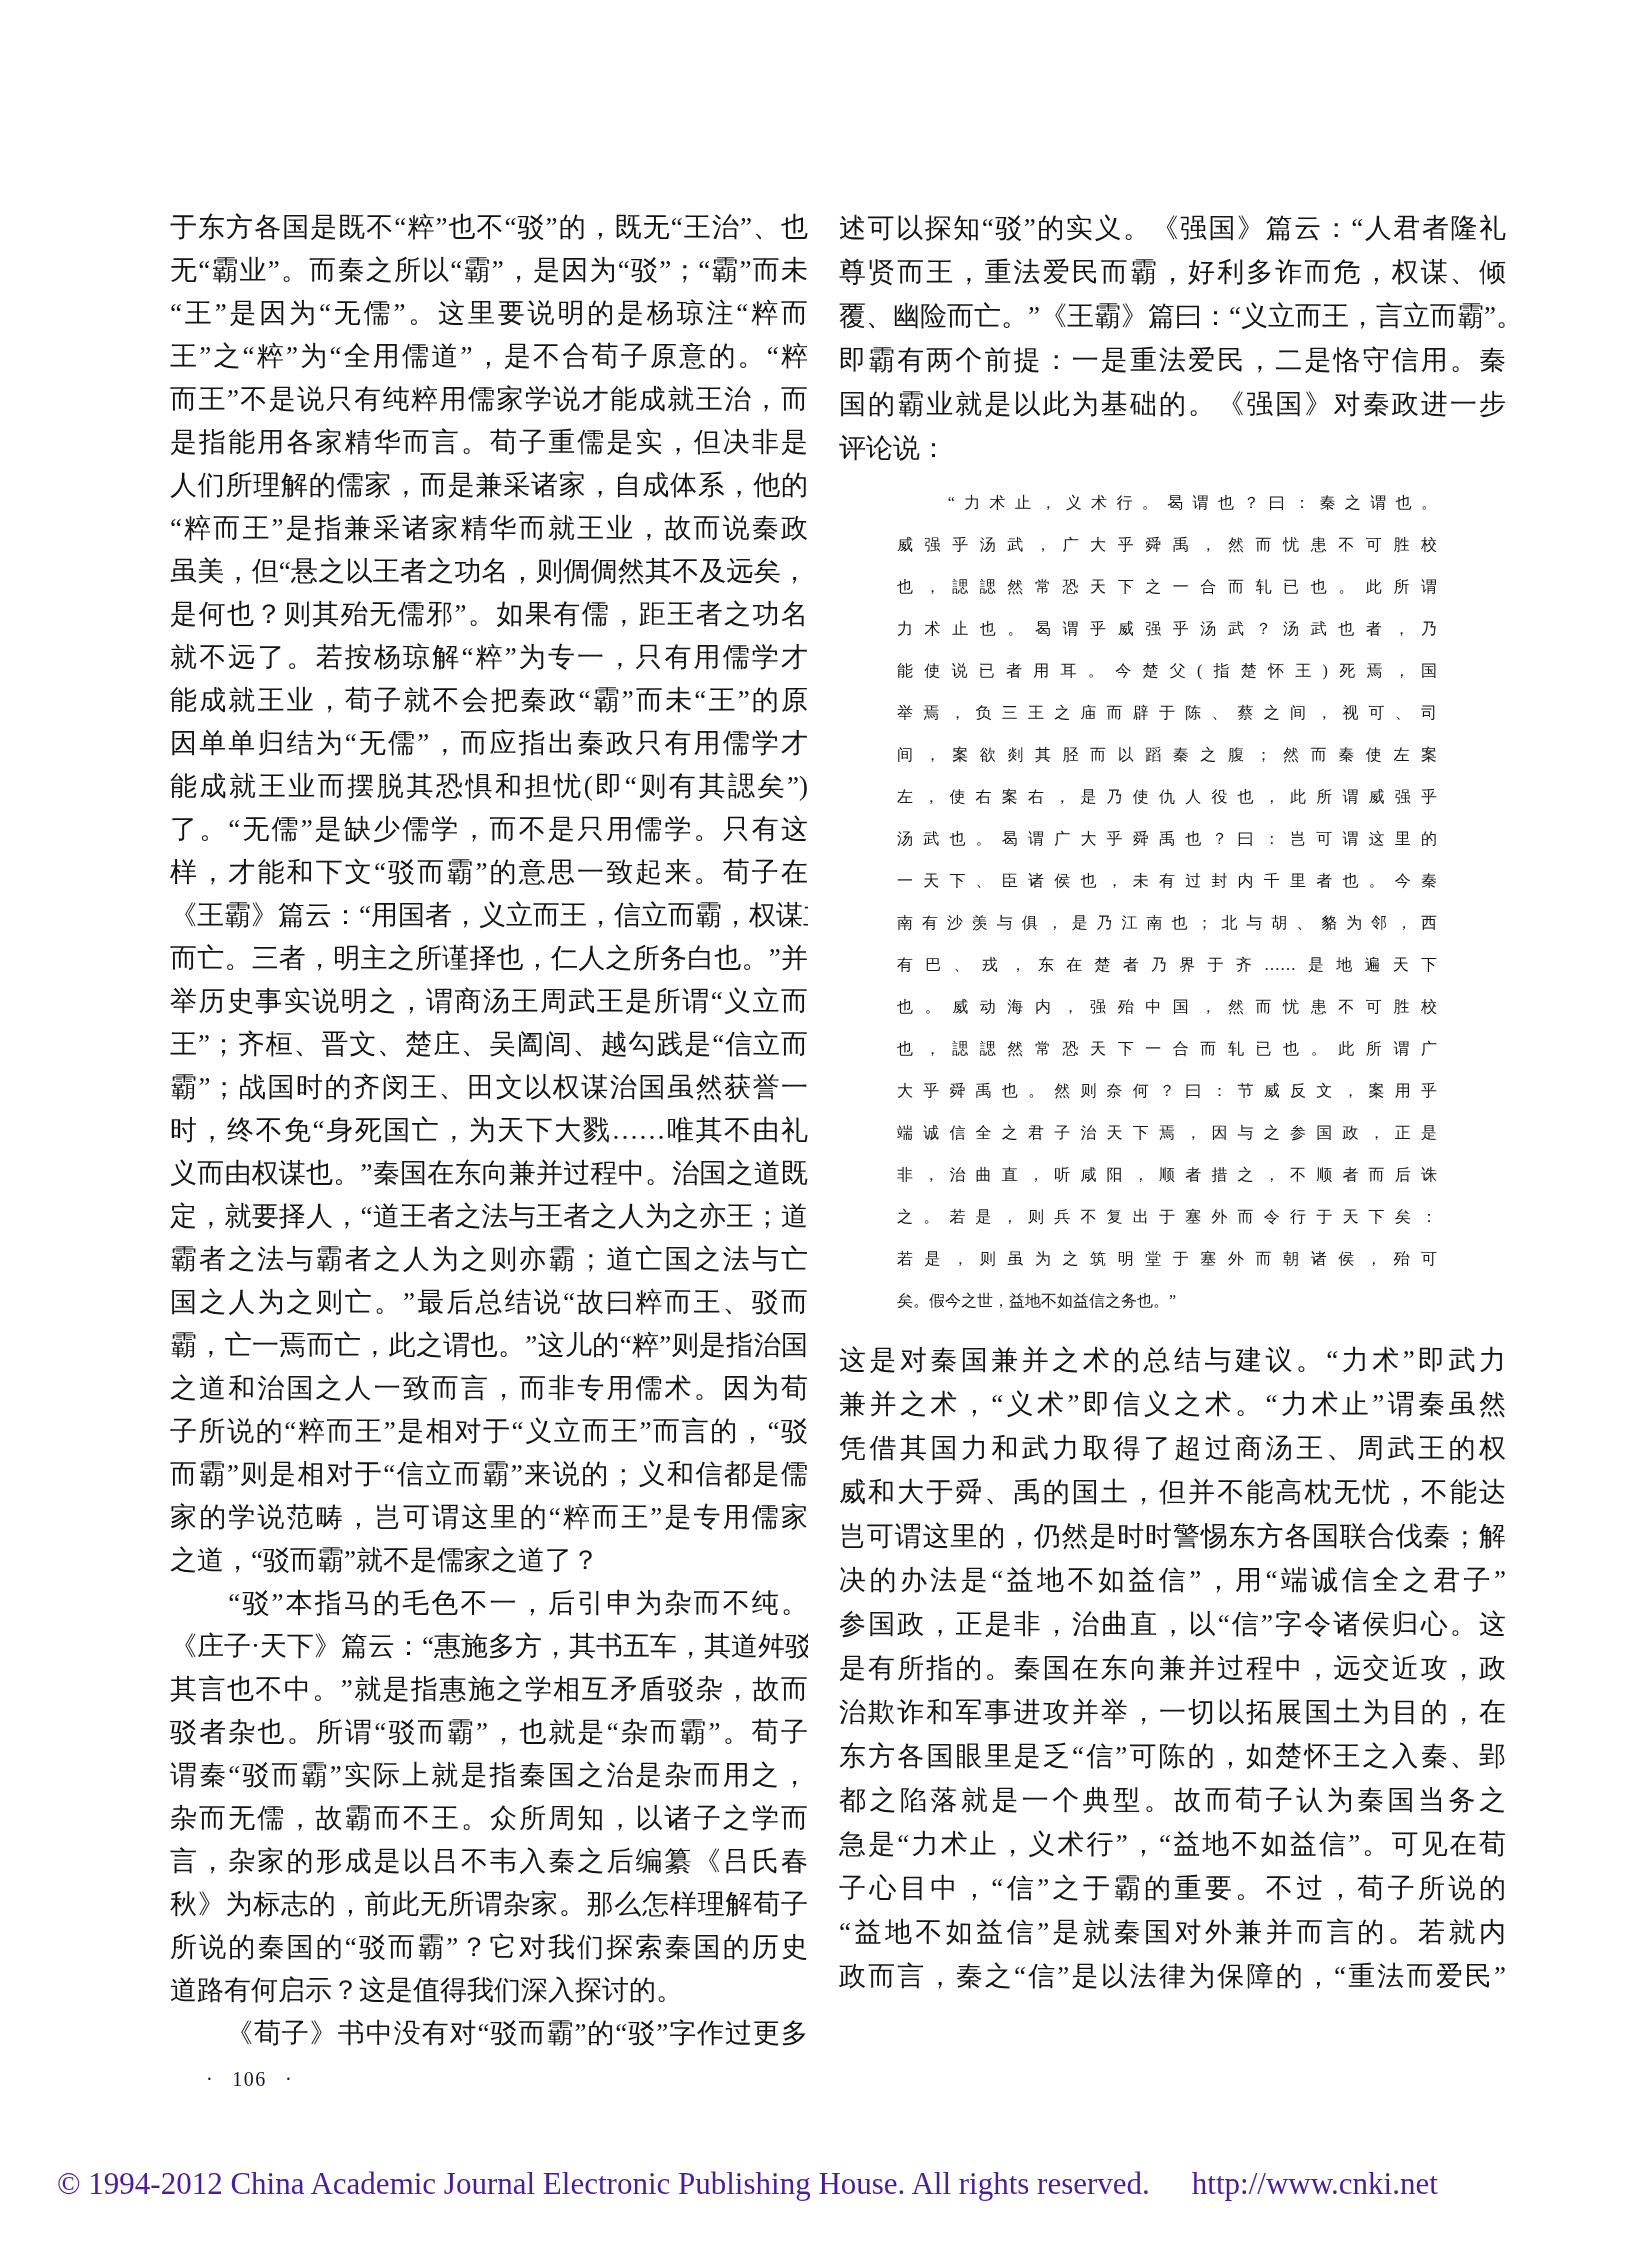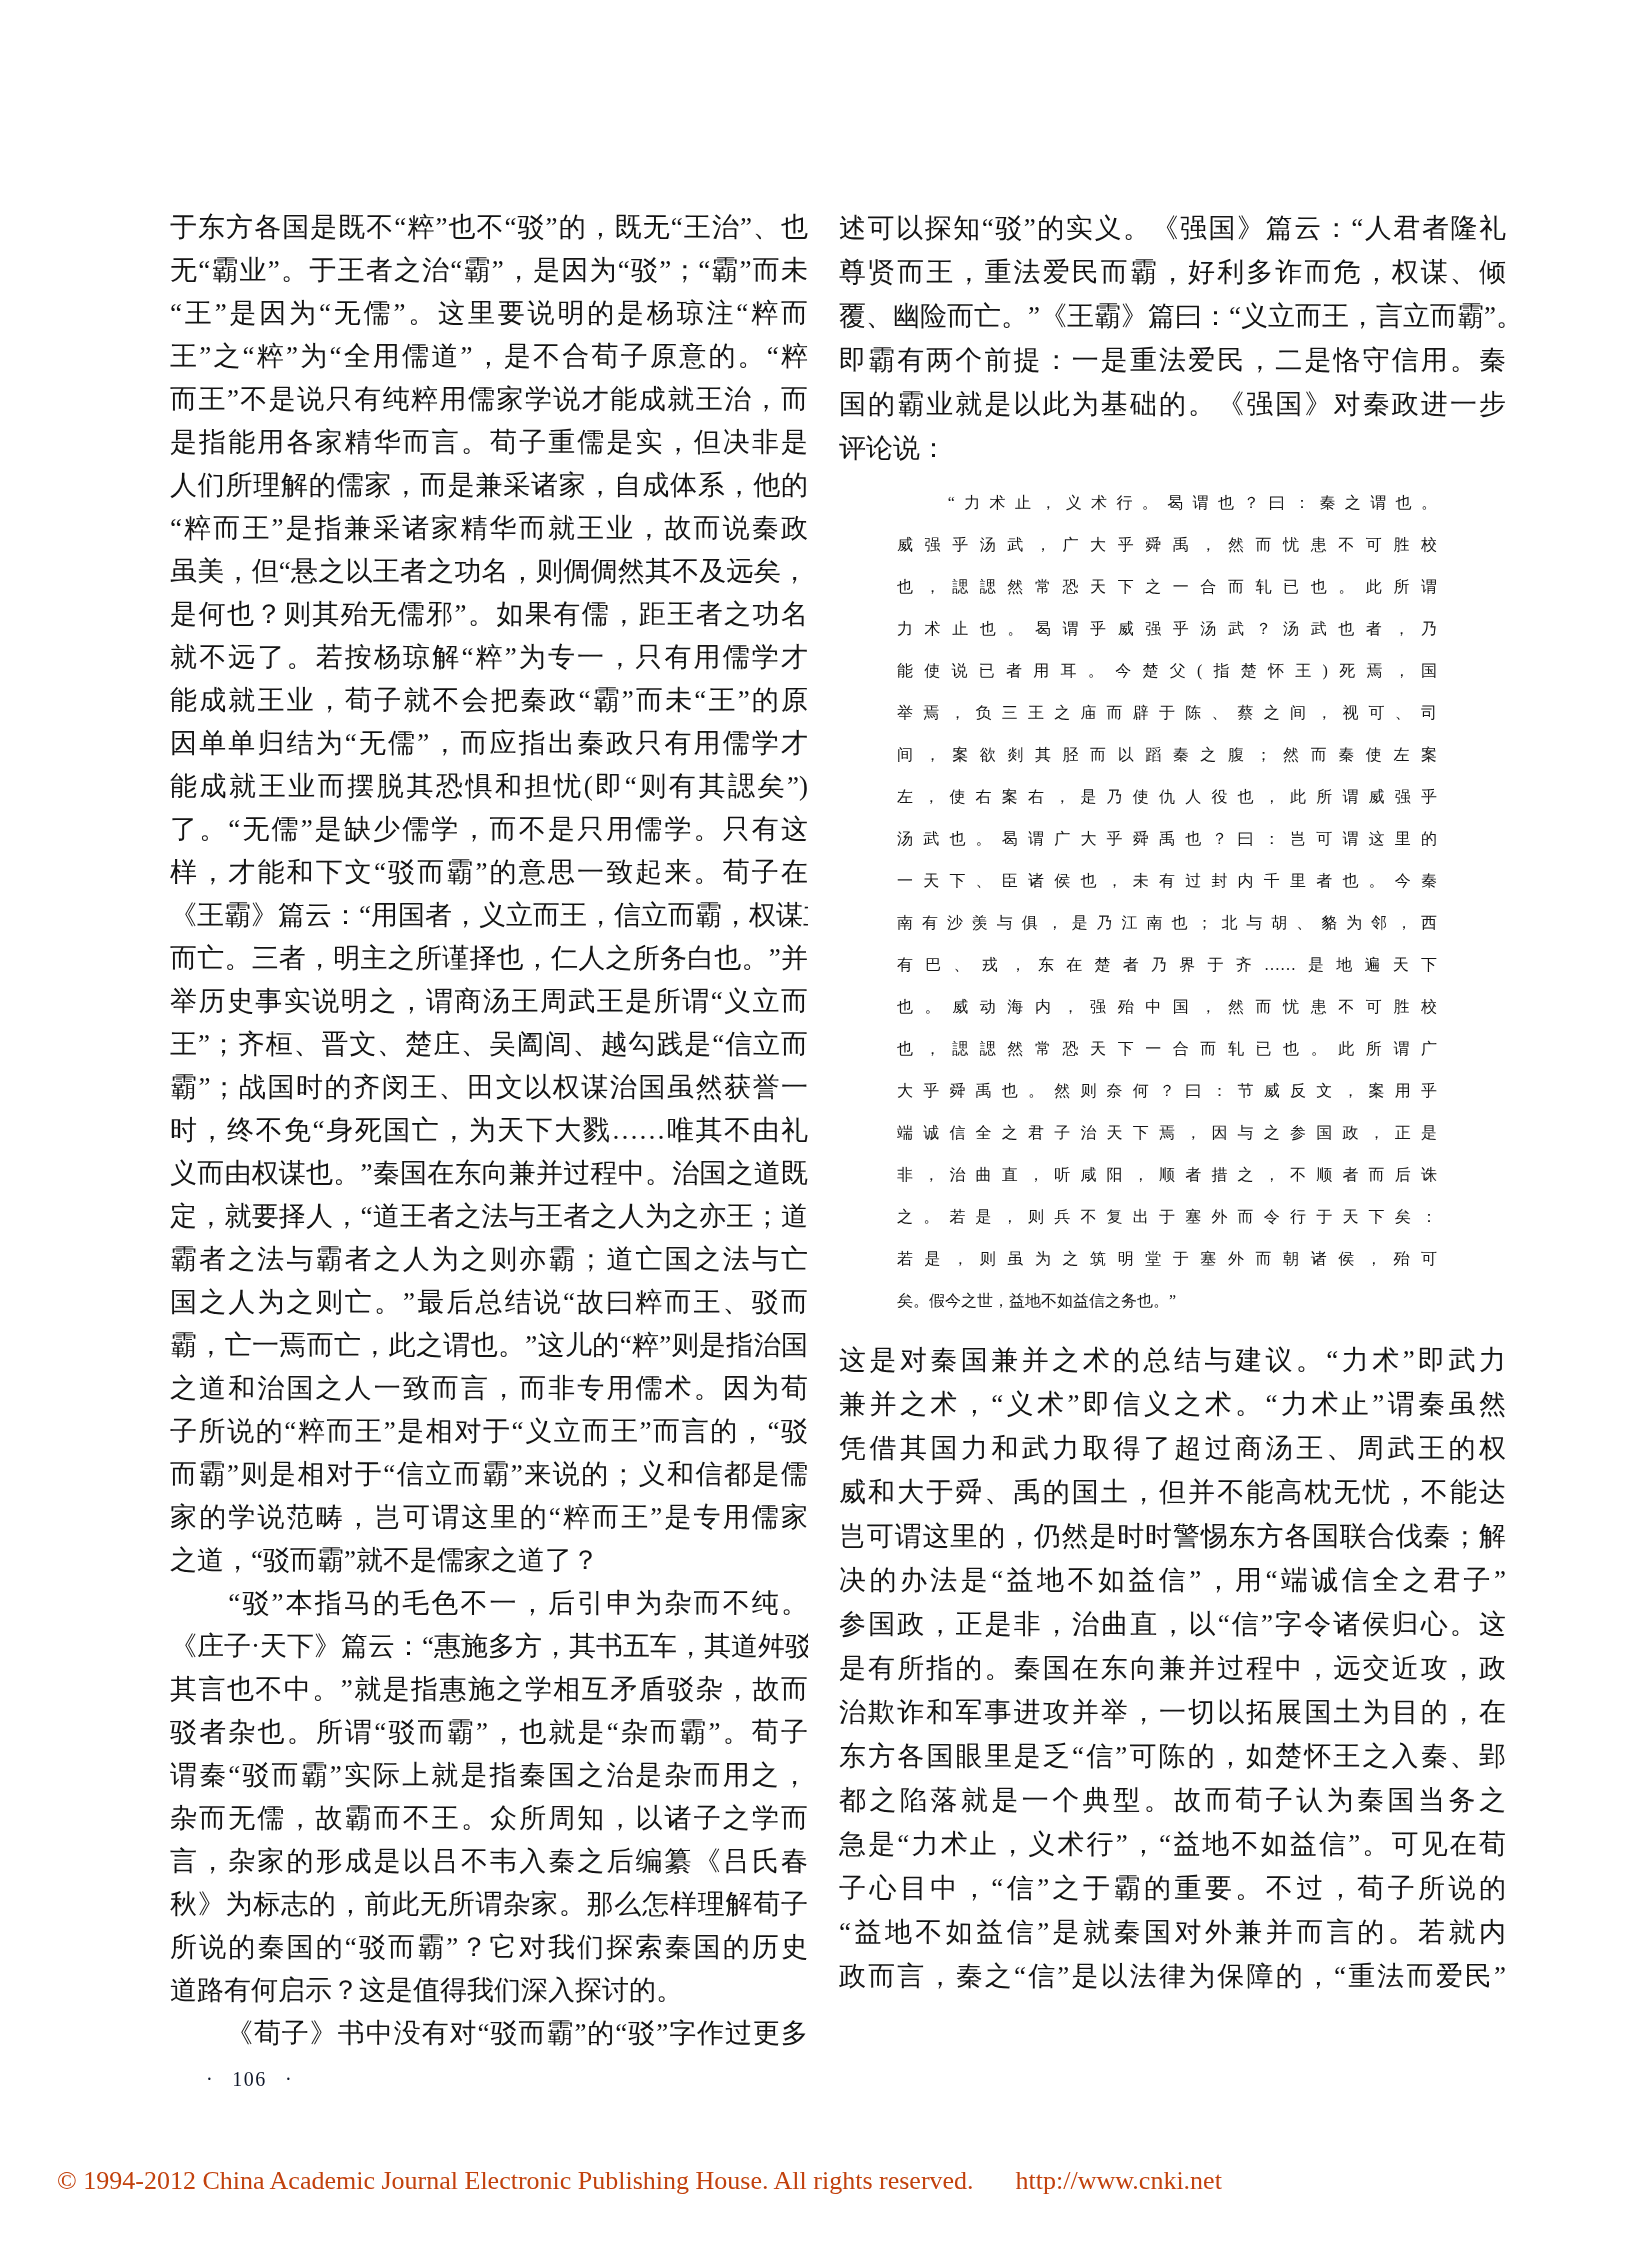--- a/index.html
+++ b/index.html
@@ -35,32 +35,32 @@
   .seg-bottom{margin-top:0;}
   .pageno{
     position:absolute;left:206px;top:2068px;
     font-size:20px;color:#0f172a;
     word-spacing:11.7px;letter-spacing:1.5px;
   }
   .footer{
     position:absolute;left:57px;top:2166px;
     width:1519px;
     display:flex;align-items:baseline;gap:42px;
-    color:#c2410c;font-size:26px;
+    color:#4c1d95;font-size:31px;
     white-space:nowrap;
   }
 </style>
 </head>
 <body>
 
 <div class="page">
 
   <div class="col col-left body-lines">
       <div class="line">于东方各国是既不“粹”也不“驳”的，既无“王治”、也</div>
-      <div class="line">无“霸业”。于王者之治“霸”，是因为“驳”；“霸”而未</div>
+      <div class="line">无“霸业”。而秦之所以“霸”，是因为“驳”；“霸”而未</div>
       <div class="line">“王”是因为“无儒”。这里要说明的是杨琼注“粹而</div>
       <div class="line">王”之“粹”为“全用儒道”，是不合荀子原意的。“粹</div>
       <div class="line">而王”不是说只有纯粹用儒家学说才能成就王治，而</div>
       <div class="line">是指能用各家精华而言。荀子重儒是实，但决非是</div>
       <div class="line">人们所理解的儒家，而是兼采诸家，自成体系，他的</div>
       <div class="line">“粹而王”是指兼采诸家精华而就王业，故而说秦政</div>
       <div class="line">虽美，但“悬之以王者之功名，则倜倜然其不及远矣，</div>
       <div class="line">是何也？则其殆无儒邪”。如果有儒，距王者之功名</div>
       <div class="line">就不远了。若按杨琼解“粹”为专一，只有用儒学才</div>
       <div class="line">能成就王业，荀子就不会把秦政“霸”而未“王”的原</div>

